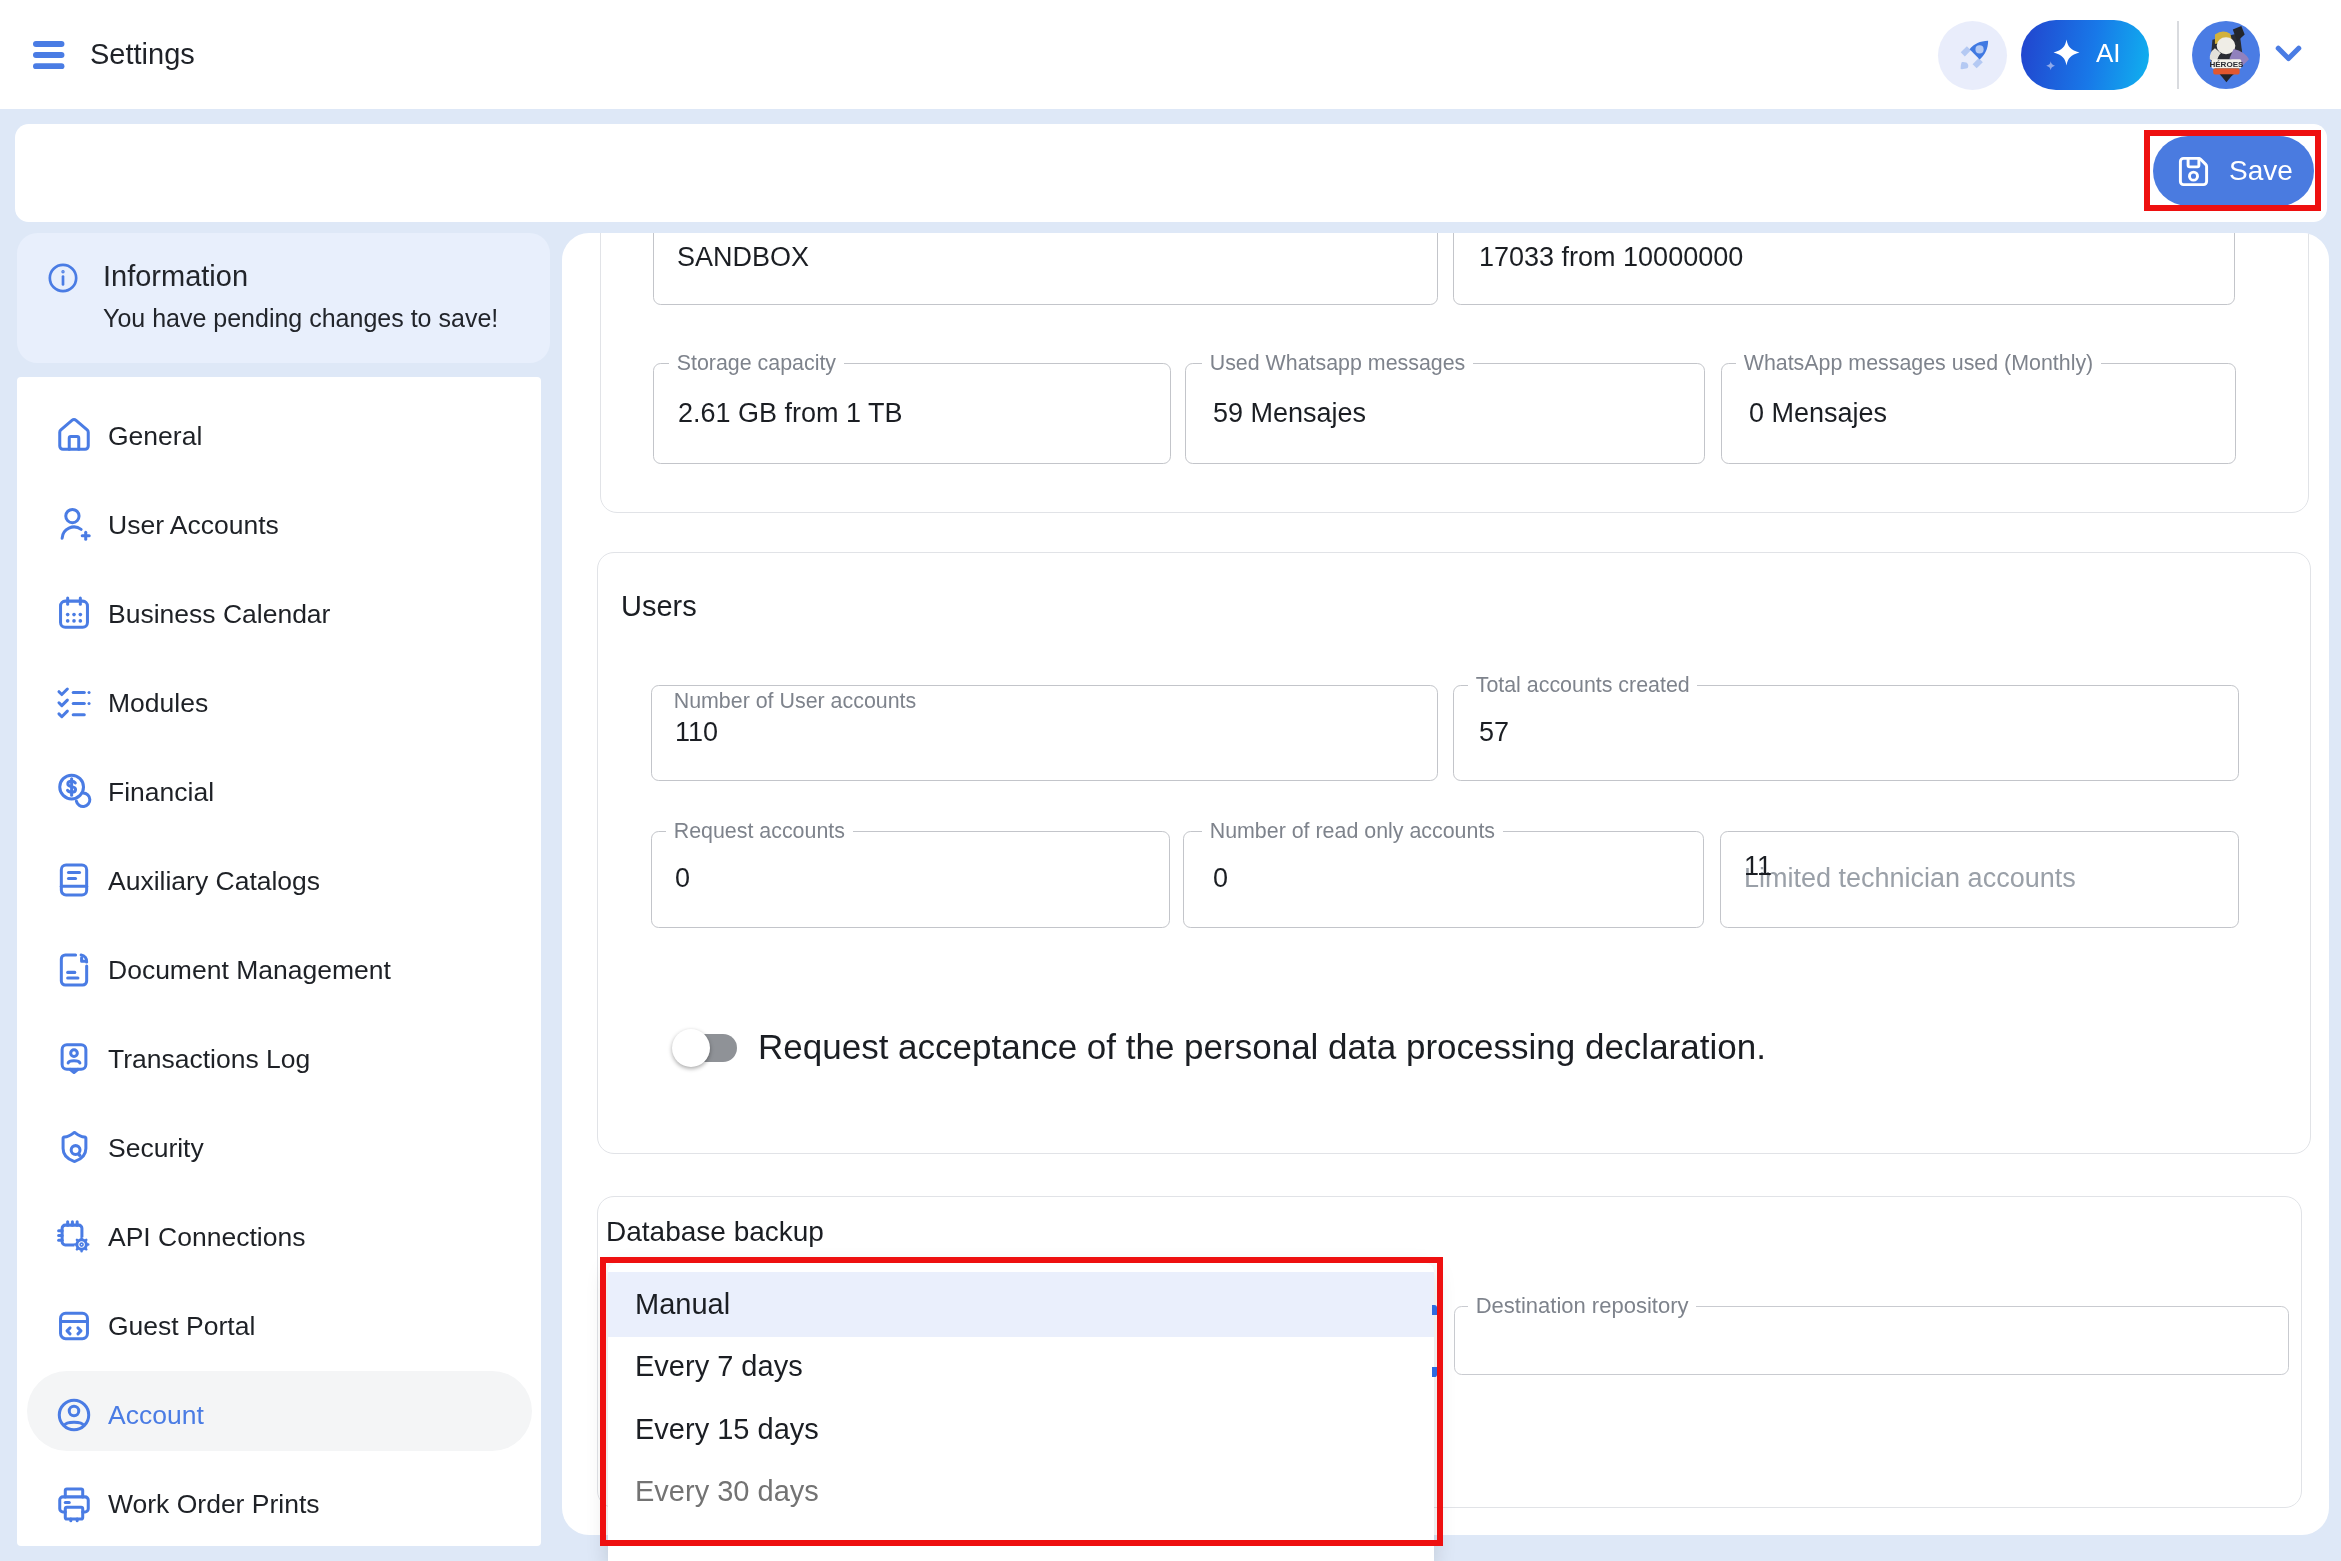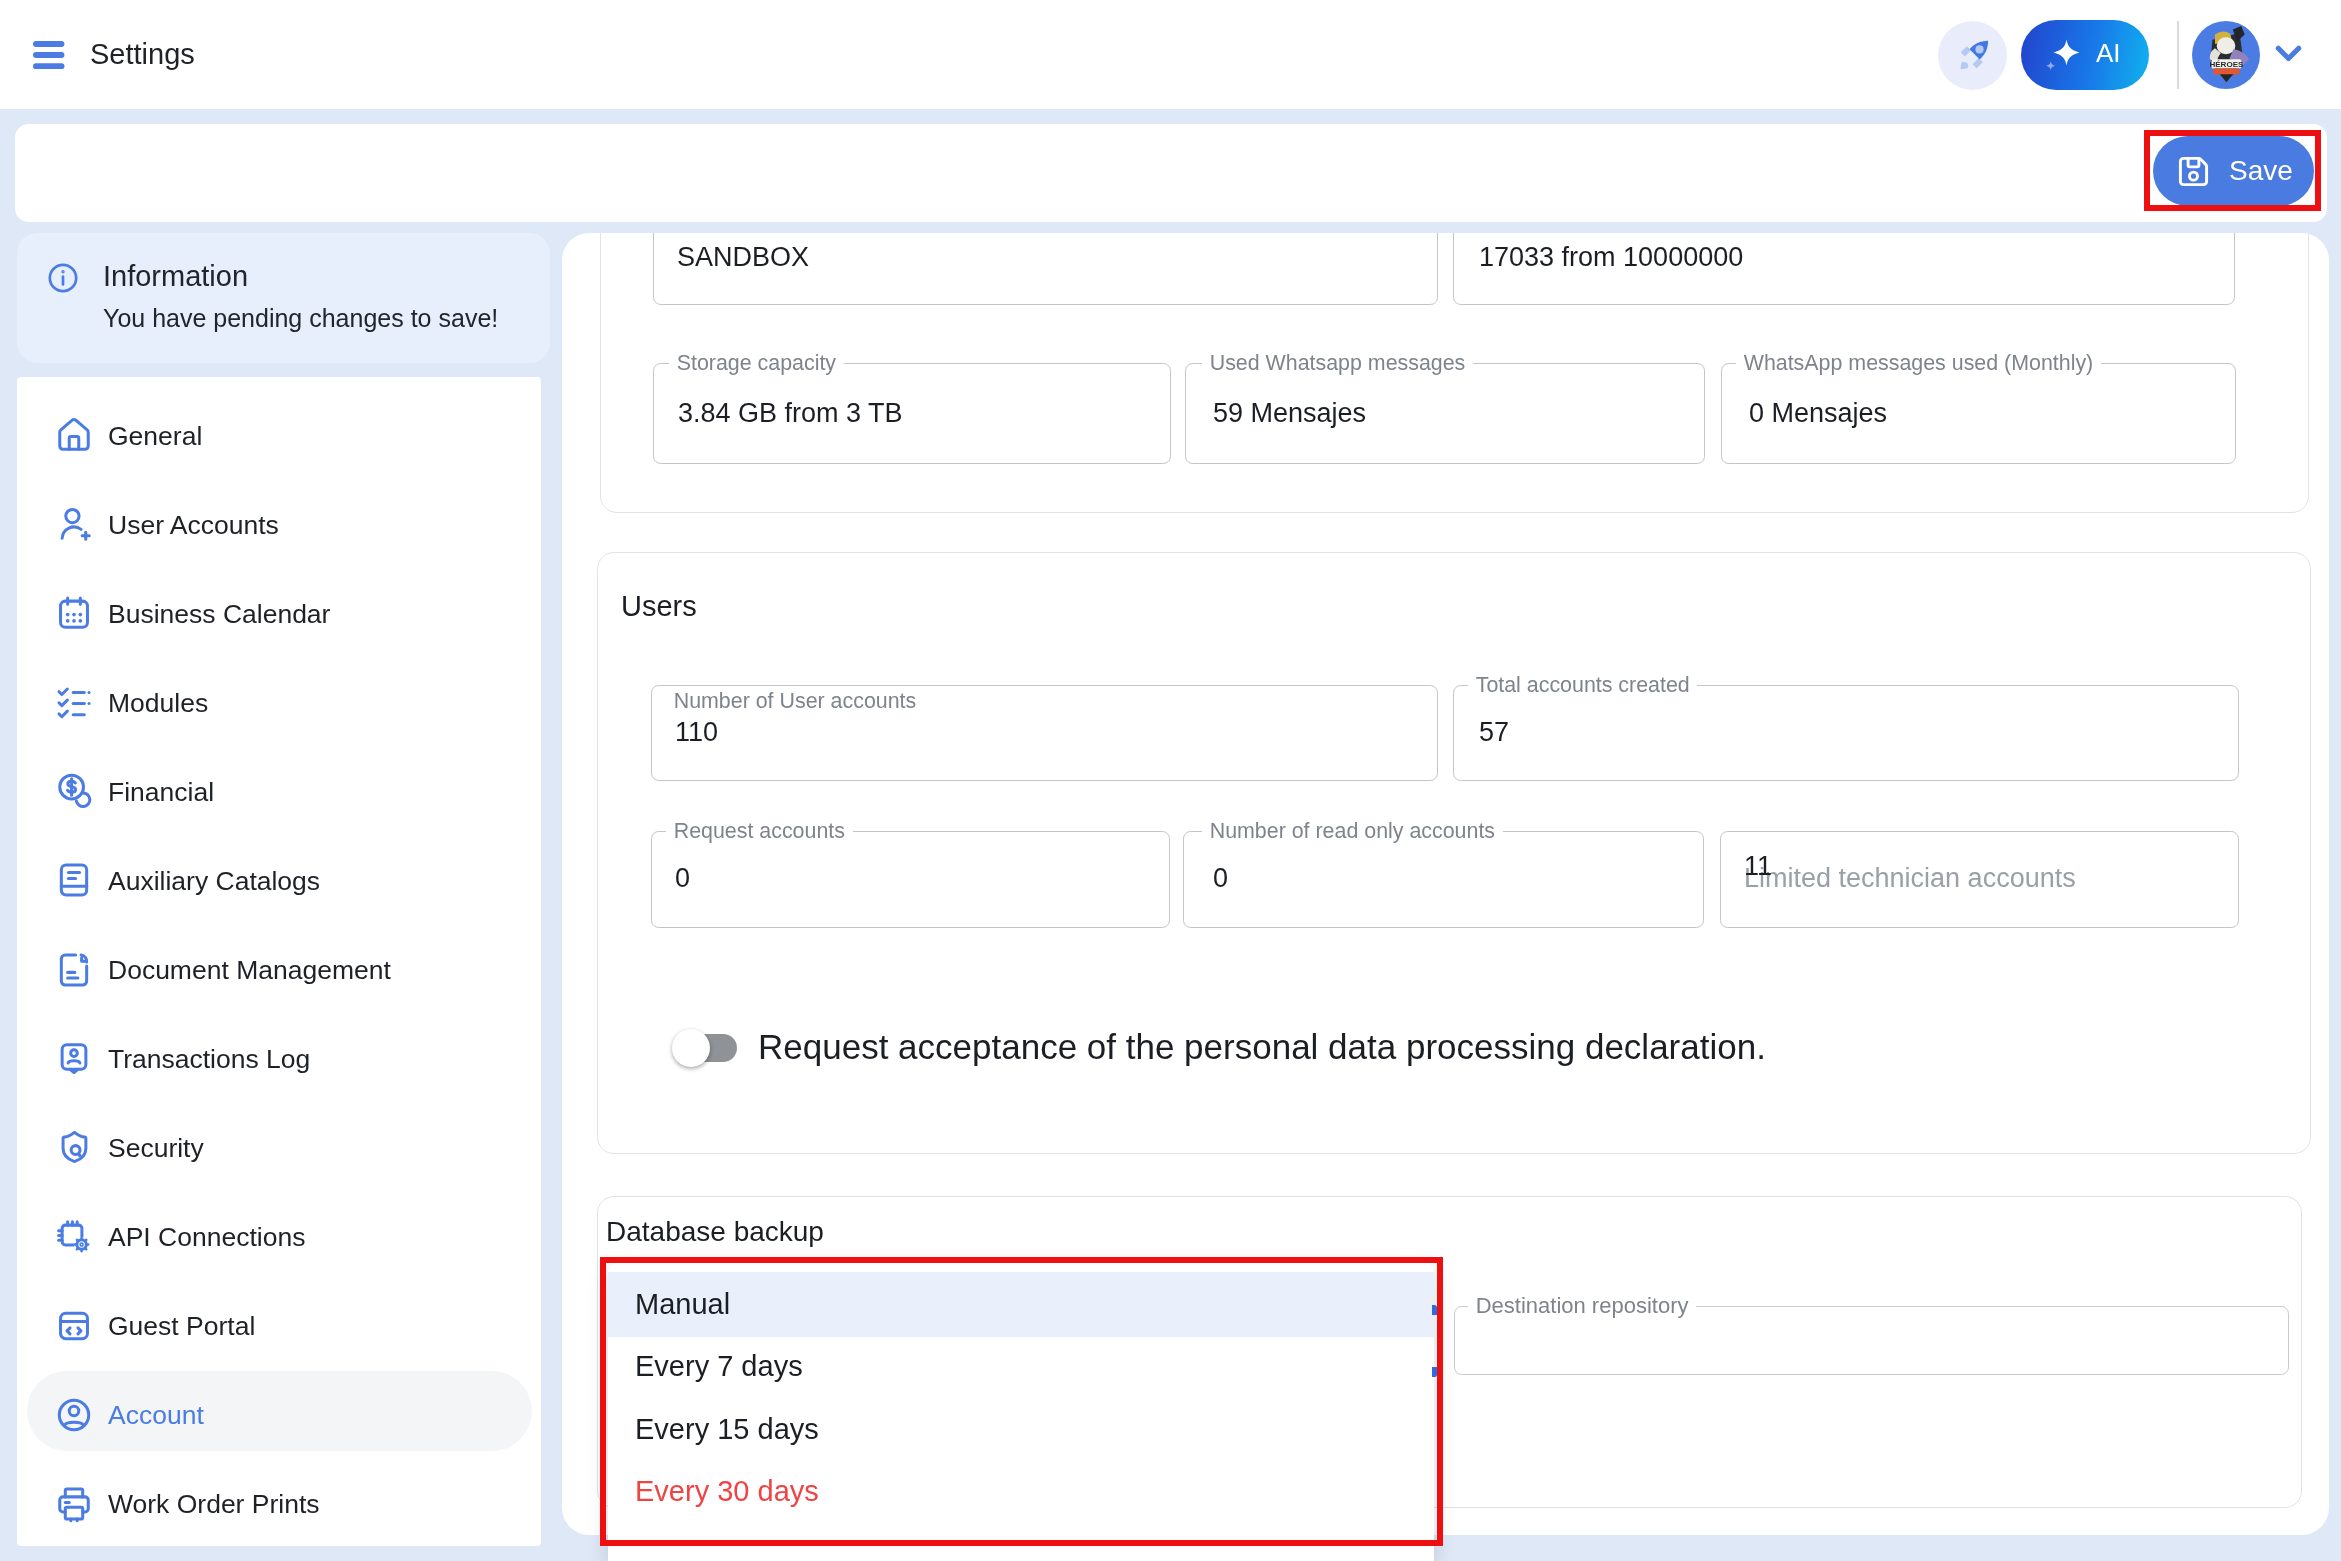--- a/index.html
+++ b/index.html
@@ -224,21 +224,21 @@
 <div class="abs" style="left:562px; top:233px; width:1767px; height:1302px; background:#fff; border-radius:27px; overflow:hidden;padding-left:32px;">
 
   <div class="card" style="left:38px; top:-36px; width:1709px; height:316px;"></div>
   <div class="field" style="left:91px; top:-22px; width:785px; height:94px;"></div>
   <div class="fval" style="left:115px; top:25px;">SANDBOX</div>
   <div class="field" style="left:891px; top:-22px; width:782px; height:94px;"></div>
   <div class="fval" style="left:917px; top:25px;">17033 from 10000000</div>
 
   <div class="field" style="left:91px; top:130px; width:518px; height:101px;"></div>
   <div class="flabel" style="left:107px; top:130px;">Storage capacity</div>
-  <div class="fval" style="left:116px; top:181px;">3.84 GB from 3 TB</div>
+  <div class="fval" style="left:116px; top:181px;">2.61 GB from 1 TB</div>
   <div class="field" style="left:623px; top:130px; width:520px; height:101px;"></div>
   <div class="flabel" style="left:640px; top:130px;">Used Whatsapp messages</div>
   <div class="fval" style="left:651px; top:181px;">59 Mensajes</div>
   <div class="field" style="left:1159px; top:130px; width:515px; height:101px;"></div>
   <div class="flabel" style="left:1174px; top:130px;">WhatsApp messages used (Monthly)</div>
   <div class="fval" style="left:1187px; top:181px;">0 Mensajes</div>
 
   <div class="card" style="left:35px; top:319px; width:1714px; height:602px;"></div>
   <div class="txt" style="left:59px; top:374px; font-size:29px; color:#1b1e23;">Users</div>
 
@@ -270,20 +270,20 @@
 
   <div class="field" style="left:892px; top:1073px; width:835px; height:69px; border-color:#c9cbd0;"></div>
   <div class="flabel" style="left:906px; top:1073px; font-size:22px;">Destination repository</div>
 </div>
 
 <div class="abs" style="left:608px; top:1263px; width:826px; height:298px; background:#fff; border-radius:8.6px 8.6px 0 0; box-shadow:0 6.8px 22px rgba(0,0,0,.15);">
   <div class="abs" style="left:0; top:9.4px; width:826px; height:65px; background:#eaeffc;"></div>
   <div class="txt" style="left:27px; top:42px; font-size:29px; color:#1b1e23;">Manual</div>
   <div class="txt" style="left:27px; top:104px; font-size:29px; color:#1b1e23;">Every 7 days</div>
   <div class="txt" style="left:27px; top:167px; font-size:29px; color:#1b1e23;">Every 15 days</div>
-  <div class="txt" style="left:27px; top:229px; font-size:29px; color:#ef4444;">Every 30 days</div>
+  <div class="txt" style="left:27px; top:229px; font-size:29px; color:#737373;">Every 30 days</div>
 </div>
 
 <div class="abs" style="left:1432px; top:1305px; width:5.1px; height:10.3px; background:#2f6be0; border-radius:0 2.6px 0 0;"></div>
 <div class="abs" style="left:1432px; top:1367px; width:5.1px; height:10.3px; background:#2f6be0; border-radius:0 0 2.6px 0;"></div>
 
 <div class="abs" style="left:600px; top:1257px; width:843px; height:289px; border:6.8px solid #ee1010;"></div>
 
 
 </body></html>

